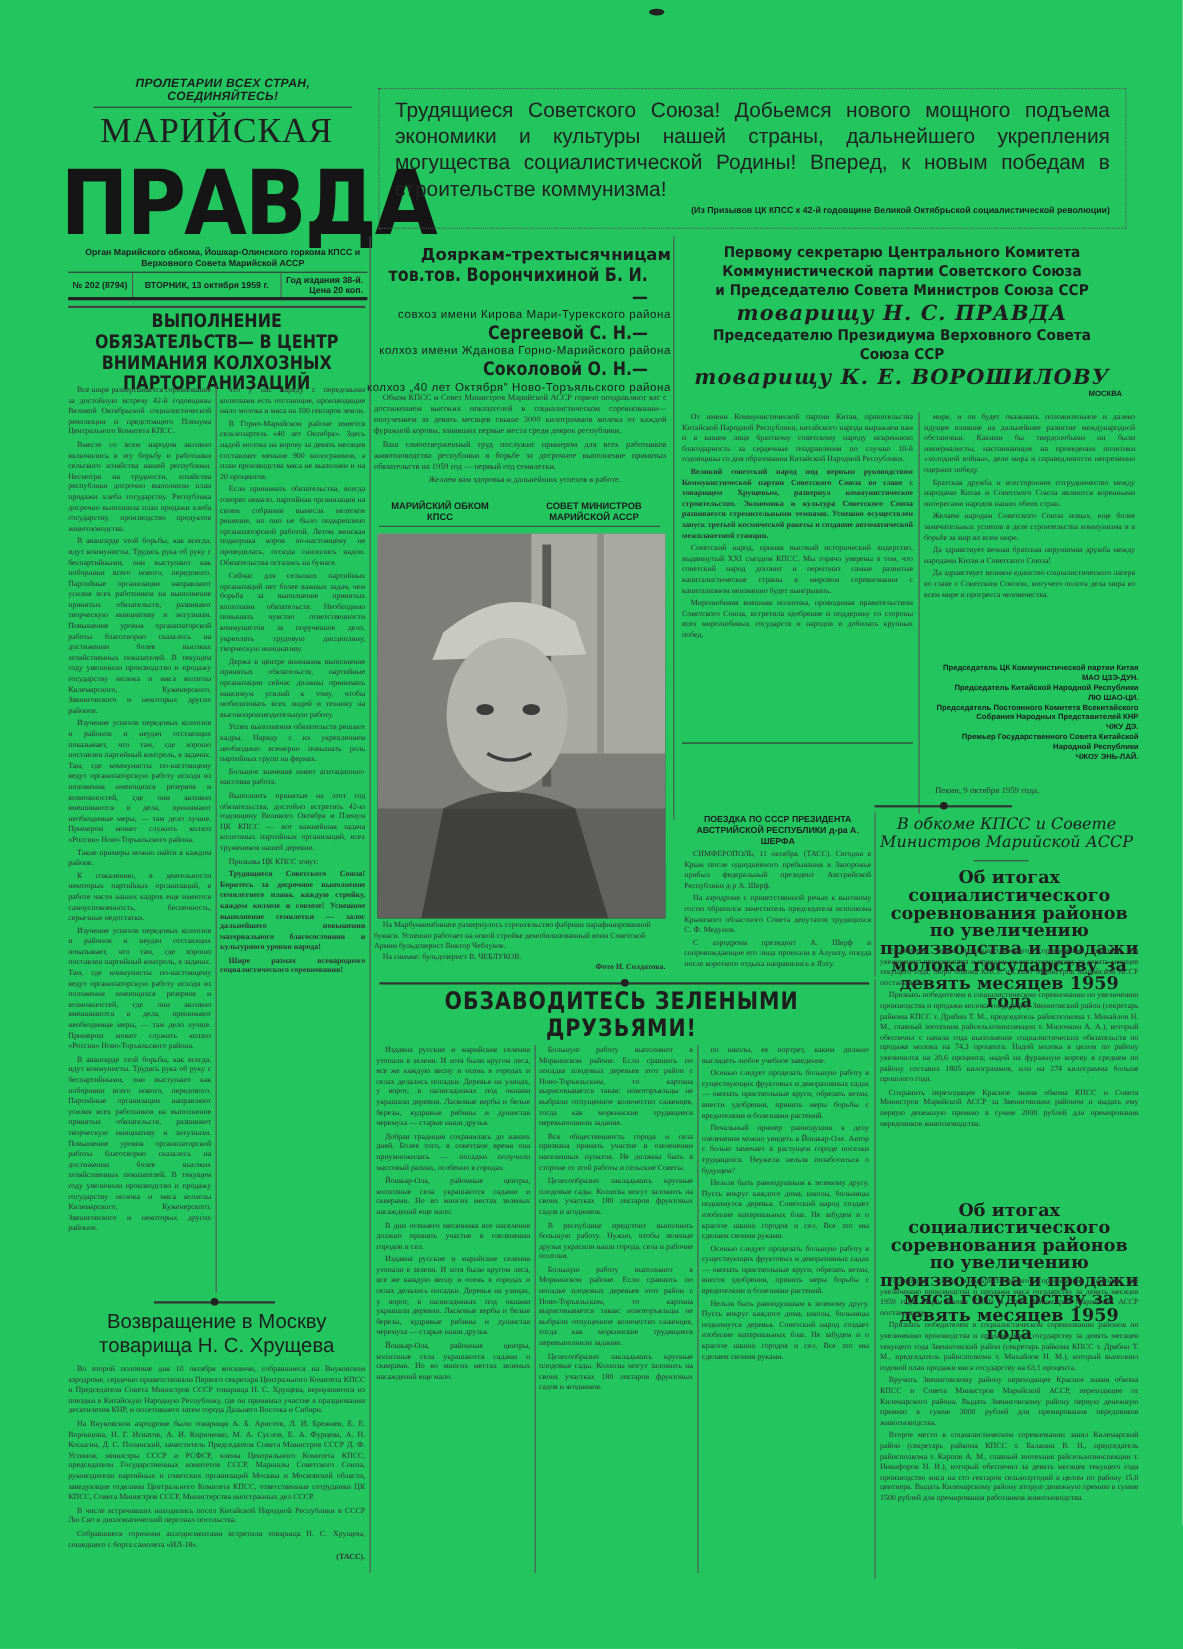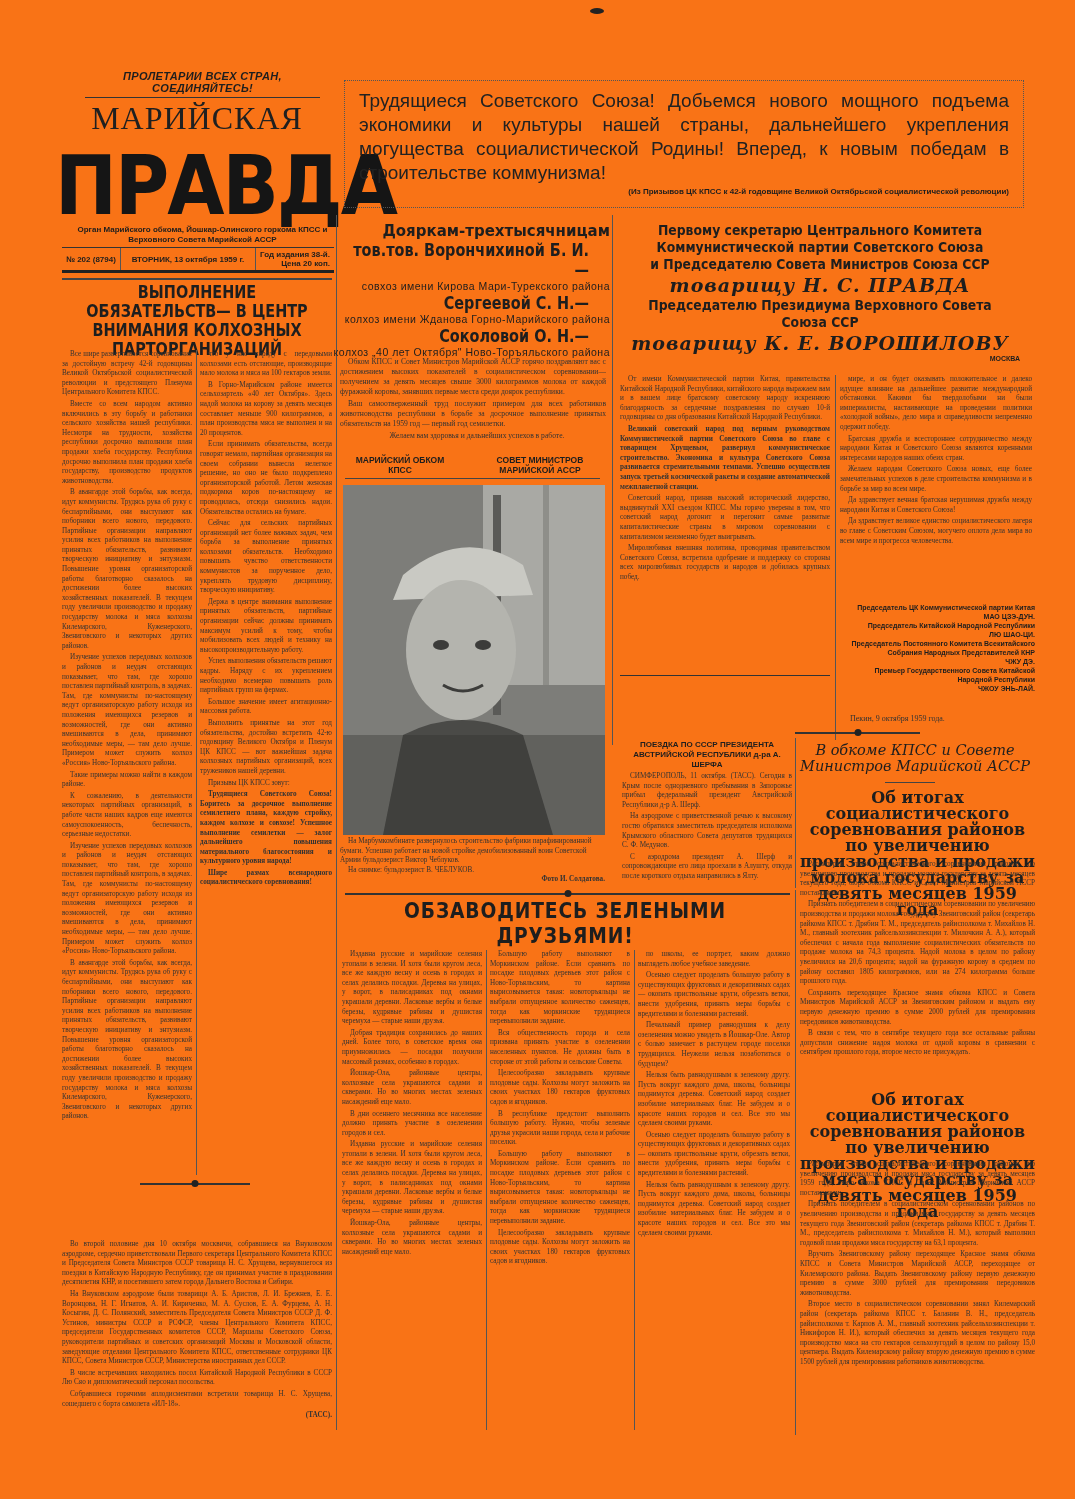--- a/index.html
+++ b/index.html
@@ -1,17 +1,17 @@
 <!DOCTYPE html>
 <html><head>
 <meta charset="utf-8">
 <style>
   html,body{margin:0;padding:0;}
   body{width:1075px;height:1499px;background:#e9e9e6;position:relative;overflow:hidden;font-family:"Liberation Serif",serif;color:#1e1e1e;}
-  .page{position:absolute;left:0;top:0;width:1075px;height:1499px;background:#f97316;}
+  .page{position:absolute;left:0;top:0;width:1075px;height:1499px;background:#22c55e;}
   .abs{position:absolute;}
   .motto{left:85px;top:70px;width:235px;font-family:"Liberation Sans",sans-serif;font-style:italic;font-weight:bold;font-size:11px;letter-spacing:.3px;border-bottom:1.5px solid #333;padding-bottom:3px;text-align:center;}
   .mast1{left:62px;top:100px;width:270px;text-align:center;font-family:"Liberation Serif",serif;font-size:32px;letter-spacing:1px;color:#202020;}
   .mast2{left:55px;top:145px;width:285px;text-align:center;font-family:"DejaVu Sans",sans-serif;font-weight:bold;font-size:74px;letter-spacing:-2px;line-height:80px;color:#151515;transform:scaleY(1.1);}
   .organ{left:70px;top:225px;width:265px;text-align:center;font-family:"Liberation Sans",sans-serif;font-weight:bold;font-size:8px;line-height:10px;}
   .infobar{left:62px;top:247px;width:272px;height:22px;border-top:1.5px solid #333;border-bottom:3px solid #222;display:flex;font-family:"Liberation Sans",sans-serif;font-weight:bold;font-size:8px;align-items:center;}
   .infobar div{padding:0 4px;border-right:1px solid #555;height:100%;display:flex;align-items:center;}
   .infobar div:last-child{border-right:none;line-height:9px;text-align:right;}
   .slogan{left:344px;top:80px;width:680px;height:128px;border:1.5px dashed #555;border-style:dotted;box-sizing:border-box;padding:8px 14px;}
   .slogan .txt{font-family:"Liberation Sans",sans-serif;font-size:19px;line-height:24px;text-align:justify;color:#222;}
@@ -84,20 +84,21 @@
       <p>Держа в центре внимания выполнение принятых обязательств, партийные организации сейчас должны принимать максимум усилий к тому, чтобы мобилизовать всех людей и технику на высокопроизводительную работу.</p>
       <p>Успех выполнения обязательств решают кадры. Наряду с их укреплением необходимо всемерно повышать роль партийных групп на фермах.</p>
       <p>Большое значение имеет агитационно-массовая работа.</p>
       <p>Выполнить принятые на этот год обязательства, достойно встретить 42-ю годовщину Великого Октября и Пленум ЦК КПСС — вот важнейшая задача колхозных партийных организаций, всех тружеников нашей деревни.</p>
       <p>Призывы ЦК КПСС зовут:</p>
       <p style="font-weight:bold">Трудящиеся Советского Союза! Боритесь за досрочное выполнение семилетнего плана, каждую стройку, каждом колхозе и совхозе! Успешное выполнение семилетки — залог дальнейшего повышения материального благосостояния и культурного уровня народа!</p>
       <p style="font-weight:bold">Шире размах всенародного социалистического соревнования!</p>
   </div>
 
   <div class="orn" style="left:140px;top:1183px;width:110px;"></div>
+  <div class="abs return-h">Возвращение в Москву товарища Н. С. Хрущева</div>
   <div class="abs col" style="left:62px;top:1240px;width:270px;height:180px;">
     <p>Во второй половине дня 10 октября москвичи, собравшиеся на Внуковском аэродроме, сердечно приветствовали Первого секретаря Центрального Комитета КПСС и Председателя Совета Министров СССР товарища Н. С. Хрущева, вернувшегося из поездки в Китайскую Народную Республику, где он принимал участие в праздновании десятилетия КНР, и посетившего затем города Дальнего Востока и Сибири.</p>
       <p>На Внуковском аэродроме были товарищи А. Б. Аристов, Л. И. Брежнев, Е. Е. Воронцова, Н. Г. Игнатов, А. И. Кириченко, М. А. Суслов, Е. А. Фурцева, А. Н. Косыгин, Д. С. Полянский, заместитель Председателя Совета Министров СССР Д. Ф. Устинов, министры СССР и РСФСР, члены Центрального Комитета КПСС, председатели Государственных комитетов СССР, Маршалы Советского Союза, руководители партийных и советских организаций Москвы и Московской области, заведующие отделами Центрального Комитета КПСС, ответственные сотрудники ЦК КПСС, Совета Министров СССР, Министерства иностранных дел СССР.</p>
       <p>В числе встречавших находились посол Китайской Народной Республики в СССР Лю Сяо и дипломатический персонал посольства.</p>
       <p>Собравшиеся горячими аплодисментами встретили товарища Н. С. Хрущева, сошедшего с борта самолета «ИЛ-18».</p>
     <div style="text-align:right;font-weight:bold">(ТАСС).</div>
   </div>
 
   <div class="abs vline" style="left:336px;top:215px;height:1215px;"></div>
   <div class="abs vline" style="left:612px;top:215px;height:530px;"></div>
@@ -188,21 +189,20 @@
   <div class="abs vline" style="left:795px;top:738px;height:150px;"></div>
 
   <div class="orn" style="left:795px;top:732px;width:125px;"></div>
   <div class="abs obkom">В обкоме КПСС и Совете Министров Марийской АССР</div>
   <div class="abs hline" style="left:885px;top:782px;width:50px;height:1px;"></div>
   <div class="abs itog" style="left:800px;top:790px;width:235px;">Об итогах социалистического соревнования районов по увеличению производства и продажи молока государству за девять месяцев 1959 года</div>
   <div class="abs col" style="left:800px;top:860px;width:235px;height:205px;">
     <p>Рассмотрев итоги социалистического соревнования районов по увеличению производства и продажи молока государству за девять месяцев текущего года, бюро обкома КПСС и Совет Министров Марийской АССР постановили:</p>
       <p>Признать победителем в социалистическом соревновании по увеличению производства и продажи молока государству Звениговский район (секретарь райкома КПСС т. Дрябин Т. М., председатель райисполкома т. Михайлов Н. М., главный зоотехник райсельхозинспекции т. Милочкин А. А.), который обеспечил с начала года выполнение социалистических обязательств по продаже молока на 74,3 процента. Надой молока в целом по району увеличился на 20,6 процента; надой на фуражную корову в среднем по району составил 1805 килограммов, или на 274 килограмма больше прошлого года.</p>
       <p>Сохранить переходящее Красное знамя обкома КПСС и Совета Министров Марийской АССР за Звениговским районом и выдать ему первую денежную премию в сумме 2000 рублей для премирования передовиков животноводства.</p>
-      <p>В связи с тем, что в сентябре текущего года все остальные районы допустили снижение надоя молока от одной коровы в сравнении с сентябрем прошлого года, второе место не присуждать.</p>
   </div>
   <div class="abs itog" style="left:800px;top:1092px;width:235px;">Об итогах социалистического соревнования районов по увеличению производства и продажи мяса государству за девять месяцев 1959 года</div>
   <div class="abs col" style="left:800px;top:1160px;width:235px;height:275px;">
     <p>Рассмотрев итоги социалистического соревнования районов по увеличению производства и продажи мяса государству за девять месяцев 1959 года, бюро обкома КПСС и Совет Министров Марийской АССР постановили:</p>
       <p>Признать победителем в социалистическом соревновании районов по увеличению производства и продажи мяса государству за девять месяцев текущего года Звениговский район (секретарь райкома КПСС т. Дрябин Т. М., председатель райисполкома т. Михайлов Н. М.), который выполнил годовой план продажи мяса государству на 63,1 процента.</p>
       <p>Вручить Звениговскому району переходящее Красное знамя обкома КПСС и Совета Министров Марийской АССР, переходящее от Килемарского района. Выдать Звениговскому району первую денежную премию в сумме 3000 рублей для премирования передовиков животноводства.</p>
       <p>Второе место в социалистическом соревновании занял Килемарский район (секретарь райкома КПСС т. Баланин В. Н., председатель райисполкома т. Карпов А. М., главный зоотехник райсельхозинспекции т. Никифоров Н. И.), который обеспечил за девять месяцев текущего года производство мяса на сто гектаров сельхозугодий в целом по району 15,0 центнера. Выдать Килемарскому району вторую денежную премию в сумме 1500 рублей для премирования работников животноводства.</p>
   </div>
   <div class="abs vline" style="left:795px;top:890px;height:545px;"></div>
 

